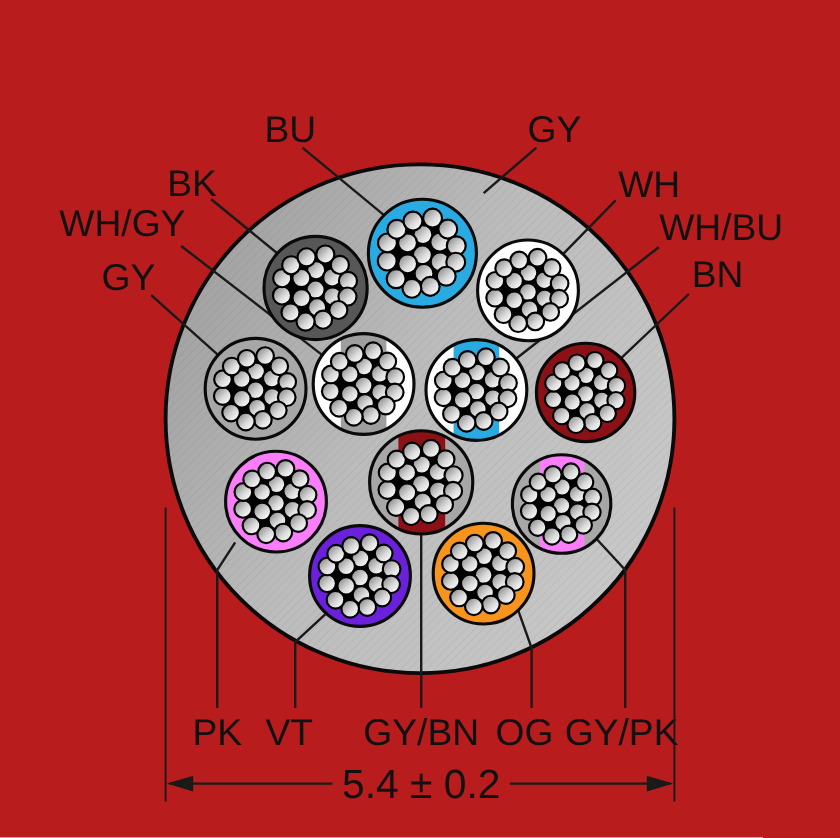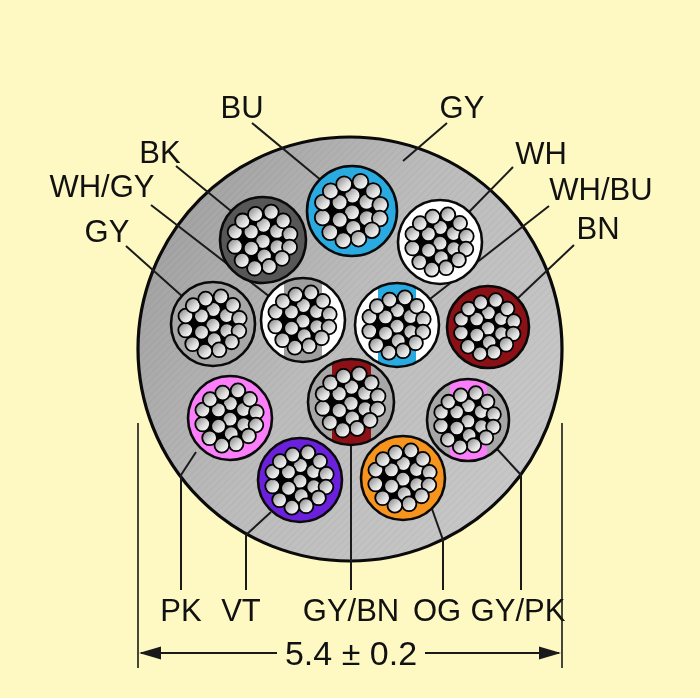--- a/index.html
+++ b/index.html
@@ -1,16 +1,16 @@
 <!DOCTYPE html>
 <html><head>
 <meta charset="utf-8">
 <style>
   html,body{margin:0;padding:0;background:#ffffff;}
-  .stage{position:relative;width:700px;height:698px;background:#fef9c3;overflow:hidden;
+  .stage{position:relative;width:700px;height:698px;background:#b91c1c;overflow:hidden;
          font-family:"Liberation Sans",sans-serif;}
   svg{display:block;}
   text{fill:#111111;font-family:"Liberation Sans",sans-serif;}
   .lbl{font-size:31px;}
   .dim{font-size:34px;}
   .leader{stroke:#1a1a1a;stroke-width:2;fill:none;}
   .dimline{stroke:#1a1a1a;stroke-width:2;}
   .extline{stroke:#1a1a1a;stroke-width:1.6;}
 </style>
 </head>

